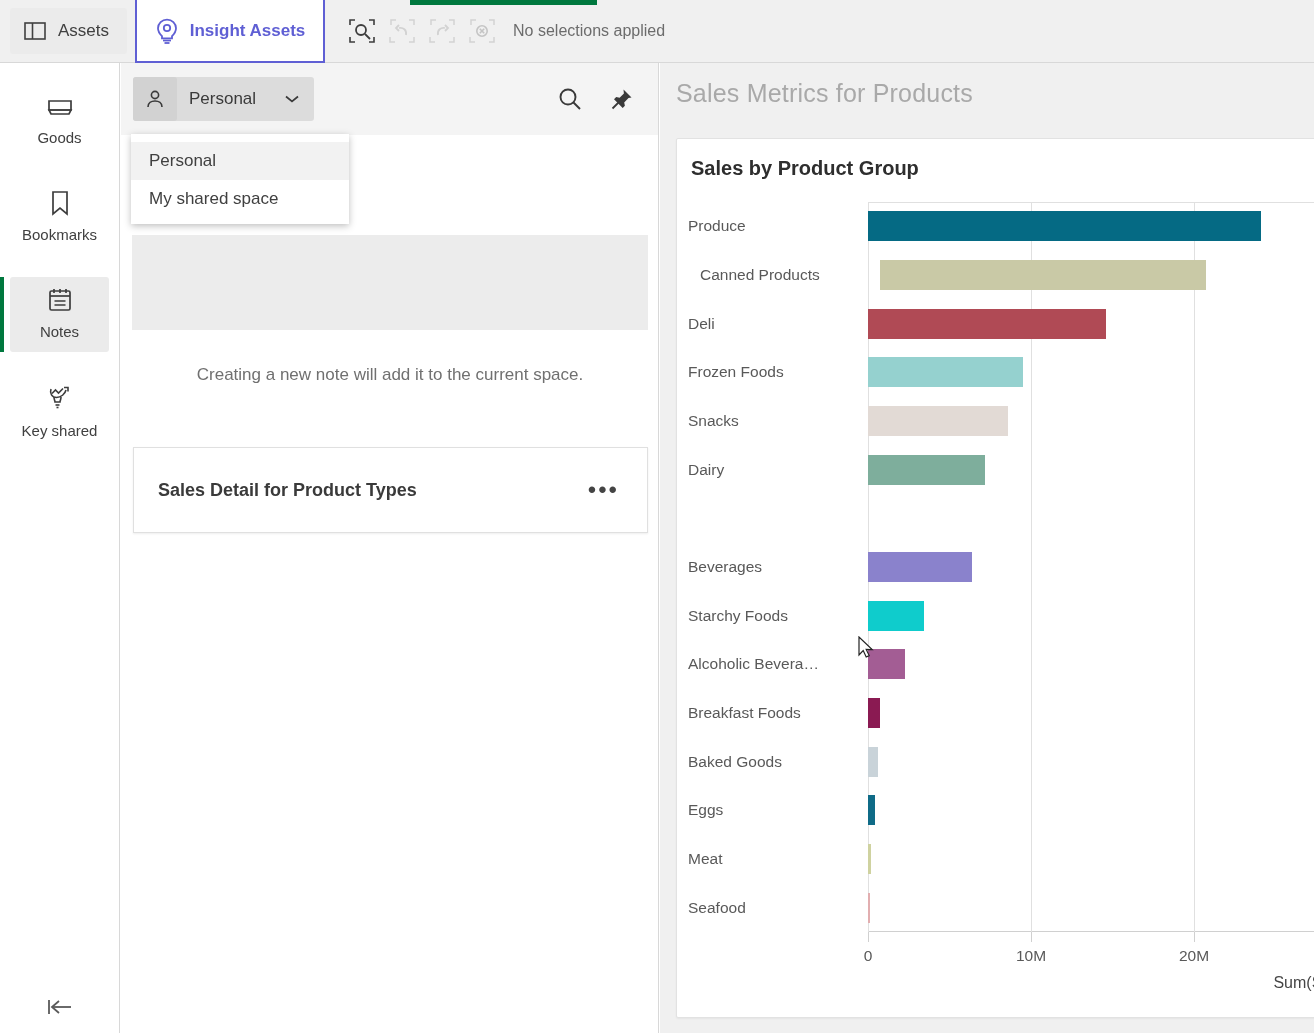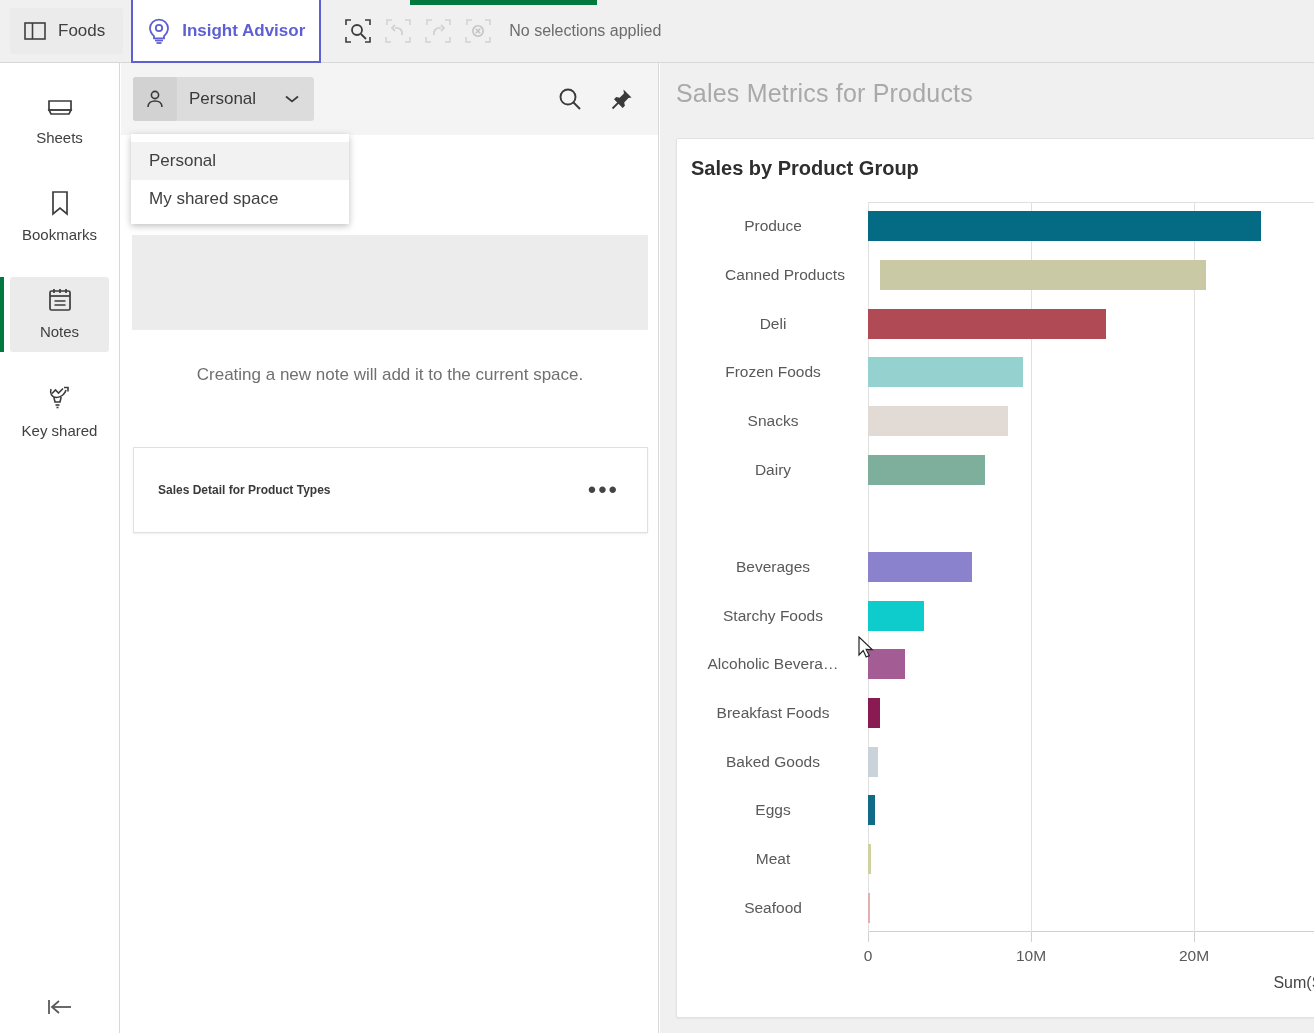--- a/index.html
+++ b/index.html
@@ -103,21 +103,21 @@
   }
   .empty-msg {
     position: absolute; left: 0; top: 230px; width: 538px;
     text-align: center; font-size: 17px; color: #707070;
   }
   .note-card {
     position: absolute; left: 12px; top: 312px; width: 515px; height: 86px;
     background: #fff; border: 1px solid #e0e0e0; box-shadow: 0 1px 2px rgba(0,0,0,.07);
     display: flex; align-items: center; padding: 0 28px 0 24px; cursor: pointer;
   }
-  .note-card .title { font-size: 12px; font-weight: bold; color: #3a3a3a; }
+  .note-card .title { font-size: 18px; font-weight: bold; color: #3a3a3a; }
   .note-card .dots {
     margin-left: auto; font-size: 24px; letter-spacing: 2px; color: #444;
     cursor: pointer; line-height: 10px;
   }
 
   
   .right-pane {
     position: absolute; left: 660px; top: 63px; width: 654px; height: 970px;
     background: #f0f0f0;
   }
@@ -133,21 +133,21 @@
     font-size: 20px; font-weight: bold; color: #2e2e2e; padding: 18px 0 0 14px;
   }
   .plot { position: relative; margin: 22px 0 0 0; height: 730px; }
   .plot-grid { position: absolute; left: 191px; top: 0; right: 32px; bottom: 0; }
   .gridline { position: absolute; top: 0; bottom: 0; width: 1px; background: #e0e0e0; }
   .axis-top { position: absolute; left: 0; right: 0; top: 0; height: 1px; background: #e0e0e0; }
   .axis-bottom { position: absolute; left: 0; right: 0; bottom: 0; height: 1px; background: #d0d0d0; }
   .rows { position: absolute; left: 0; right: 0; top: 0; bottom: 0; }
   .row { position: absolute; left: 0; right: 0; display: flex; align-items: center; }
   .row .cat {
-    position: absolute; right: calc(100% + 0px); width: 180px; text-align: center;
+    position: absolute; right: calc(100% + 0px); width: 180px; text-align: left;
     padding-right: 10px; font-size: 15.5px; color: #595959; white-space: nowrap;
     overflow: hidden; text-overflow: ellipsis;
   }
   .row .bar { height: 100%; cursor: pointer; }
   .xticks { position: absolute; left: 191px; right: 32px; top: 735px; height: 26px; }
   .xtick {
     position: absolute; top: 10px; transform: translateX(-50%);
     font-size: 15.5px; color: #595959; white-space: nowrap;
   }
   .xtick-mark { position: absolute; top: -5px; width: 1px; height: 10px; background: #d0d0d0; }
@@ -164,33 +164,33 @@
 <div id="app">
 
   <div class="topbar">
     <div class="assets-btn">
       <span>
         <svg width="22" height="18" viewBox="0 0 22 18">
           <rect x="1" y="1" width="20" height="16" fill="none" stroke="#404040" stroke-width="1.6"></rect>
           <line x1="8.5" y1="1" x2="8.5" y2="17" stroke="#404040" stroke-width="1.6"></line>
         </svg>
       </span>
-      <span class="lbl">Foods</span>
+      <span class="lbl">Assets</span>
     </div>
 
     <div class="ia-tab">
       <span>
         <svg width="24" height="26" viewBox="0 0 24 26">
           <path d="M12 1.6c-5 0-9 3.9-9 8.7 0 3.6 2.3 6.2 4 7.8v2.2h10v-2.2c1.7-1.6 4-4.2 4-7.8 0-4.8-4-8.7-9-8.7z" fill="none" stroke="#5f5fd4" stroke-width="1.8"></path>
           <circle cx="12" cy="10" r="3.2" fill="none" stroke="#5f5fd4" stroke-width="1.8"></circle>
           <line x1="8" y1="22.5" x2="16" y2="22.5" stroke="#5f5fd4" stroke-width="1.8"></line>
           <line x1="9.5" y1="25" x2="14.5" y2="25" stroke="#5f5fd4" stroke-width="1.8"></line>
         </svg>
       </span>
-      <span class="lbl">Insight Advisor</span>
+      <span class="lbl">Insight Assets</span>
     </div>
 
     <div class="tool-group">
       <div class="tool-btn">
         <svg width="30" height="30" viewBox="0 0 30 30">
           <g stroke="#3d3d3d" stroke-width="1.6" fill="none">
             <path d="M3 9V4h5M22 4h5v5M27 21v5h-5M8 26H3v-5"></path>
           </g>
           <circle cx="14" cy="14" r="5" fill="none" stroke="#3d3d3d" stroke-width="1.8"></circle>
           <line x1="18" y1="18" x2="23" y2="23" stroke="#3d3d3d" stroke-width="1.8"></line>
@@ -232,21 +232,21 @@
   <div class="rail">
     <div class="rail-spacer"></div>
 
     <div class="rail-item">
       <span>
         <svg width="28" height="24" viewBox="0 0 28 24">
           <path d="M3 6h22v9H3z" fill="none" stroke="#3d3d3d" stroke-width="1.7"></path>
           <path d="M3 15h22l-2 4H5z" fill="none" stroke="#3d3d3d" stroke-width="1.7"></path>
         </svg>
       </span>
-      <span class="lbl">Sheets</span>
+      <span class="lbl">Goods</span>
     </div>
 
     <div class="rail-spacer"></div>
 
     <div class="rail-item">
       <span>
         <svg width="20" height="26" viewBox="0 0 20 26">
           <path d="M3 2h14v22l-7-6-7 6z" fill="none" stroke="#3d3d3d" stroke-width="1.7"></path>
         </svg>
       </span>

